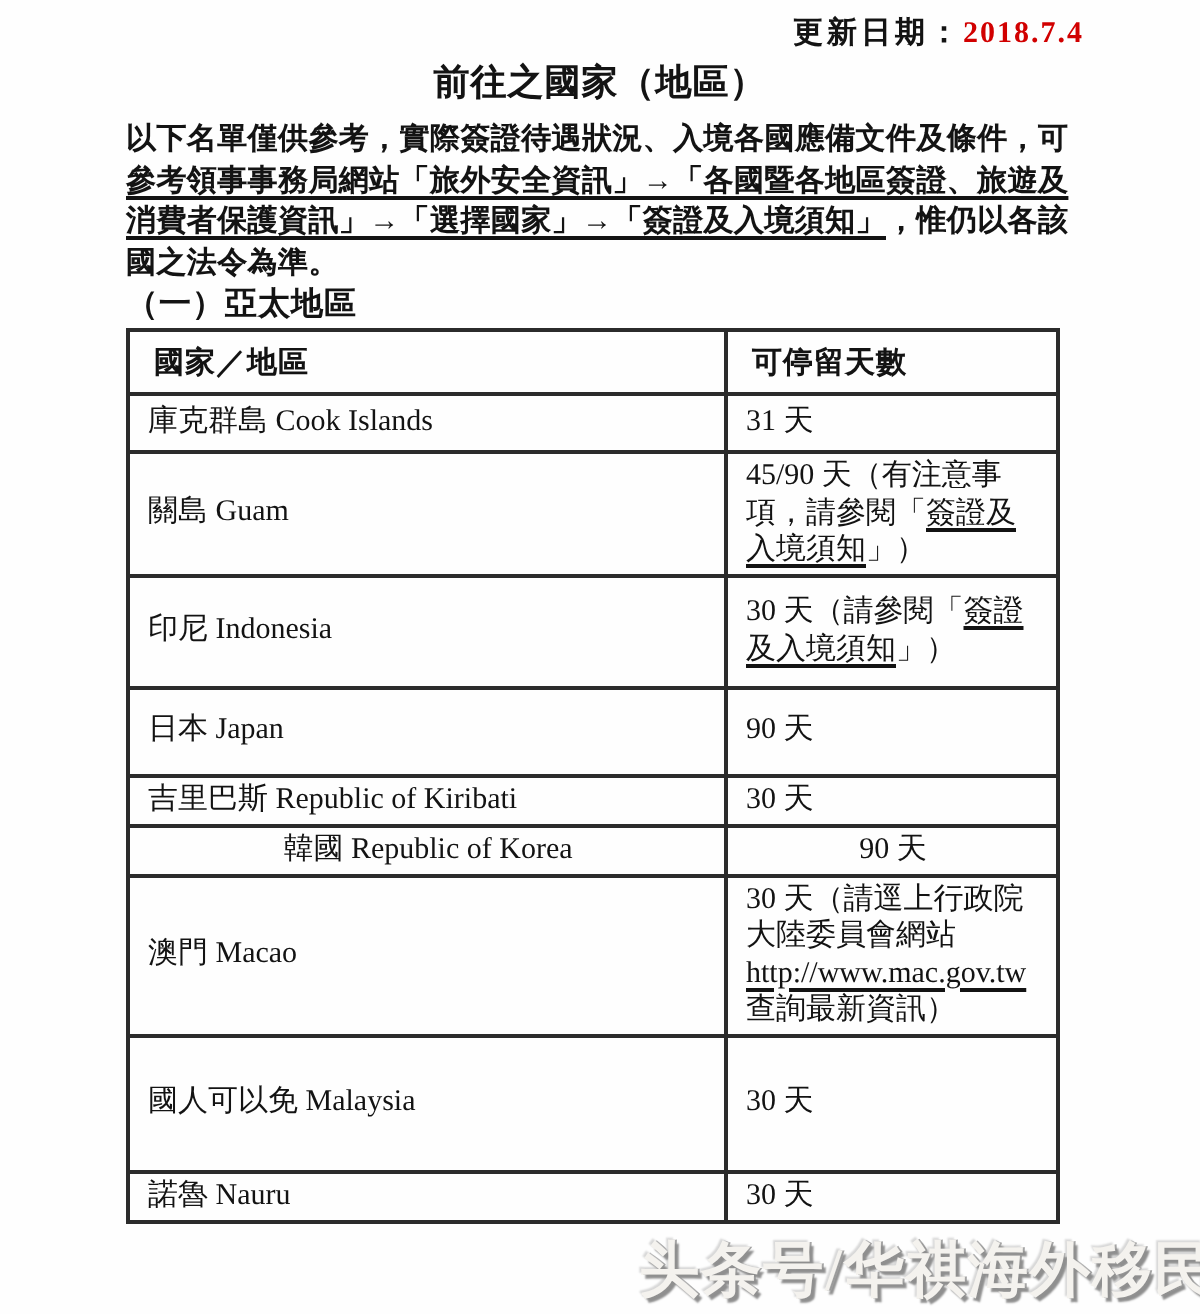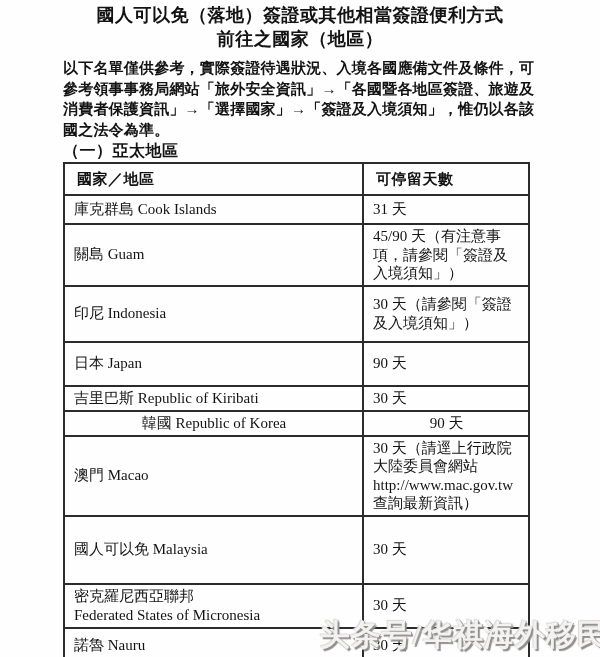--- a/index.html
+++ b/index.html
@@ -27,21 +27,21 @@
     line-height:24px;
     letter-spacing:0.5px;
   }
   .intro {
     margin:7px 55px 0 63px;
     font-size:15px;
     font-weight:bold;
     line-height:20.5px;
     letter-spacing:0.2px;
   }
-  .u { text-underline-offset:3px; text-decoration-thickness:1.5px; }
+  .u { text-decoration:underline; text-underline-offset:3px; text-decoration-thickness:1.5px; }
   .section-heading {
     margin:10px 0 0 63px;
     font-size:16px;
     font-weight:bold;
     line-height:20px;
     letter-spacing:0.5px;
   }
   .subsection-heading {
     margin:1px 0 0 63px;
     font-size:16px;
@@ -89,23 +89,25 @@
     color:#f4f2ee;
     text-shadow: 2px 2px 1px #8f8f8f, -1px -1px 1px #d8d8d8, 1px 0 0 #a5a5a5;
     pointer-events:none;
   }
 </style>
 </head>
 <body>
 
 <div class="page">
 
+  <div class="date-line">
+    <span class="date-label">更新日期：</span><span class="date-value" style="color: rgb(209, 0, 0);">2018.7.4</span>
+  </div>
 
   <div class="doc-title">
-    <div>國人可以免（落地）簽證或其他相當簽證便利方式</div>
     <div>前往之國家（地區）</div>
   </div>
 
   <p class="intro" id="intro"><span>以下名單僅供參考，實際簽證待遇狀況、入境各國應備文件及條件，可</span><span class="u">參考領事事務局網站「旅外安全資訊」→「各國暨各地區簽證、旅遊及消費者保護資訊」→「選擇國家」→「簽證及入境須知」</span><span>，惟仍以各該國之法令為準。</span></p>
 
   <div class="subsection-heading">（一）亞太地區</div>
 
   <table class="visa">
     <colgroup>
       <col style="width:299px">
@@ -161,27 +163,20 @@
           <td class="days-cell"><span>30 天（請逕上行政院大陸委員會網站</span><span class="u">http://www.mac.gov.tw</span><span> 查詢最新資訊）</span></td>
         </tr>
         <tr>
           <td class="country-cell">
             <div>國人可以免 Malaysia</div>
           </td>
           <td class="days-cell"><span>30 天</span></td>
         </tr>
         <tr>
           <td class="country-cell">
-            <div>密克羅尼西亞聯邦</div>
-            <div>Federated States of Micronesia</div>
-          </td>
-          <td class="days-cell"><span>30 天</span></td>
-        </tr>
-        <tr>
-          <td class="country-cell">
             <div>諾魯 Nauru</div>
           </td>
           <td class="days-cell"><span>30 天</span></td>
         </tr>
       </tbody>
   </table>
 
   <div class="watermark">头条号/华祺海外移民</div>
 
 </div>

